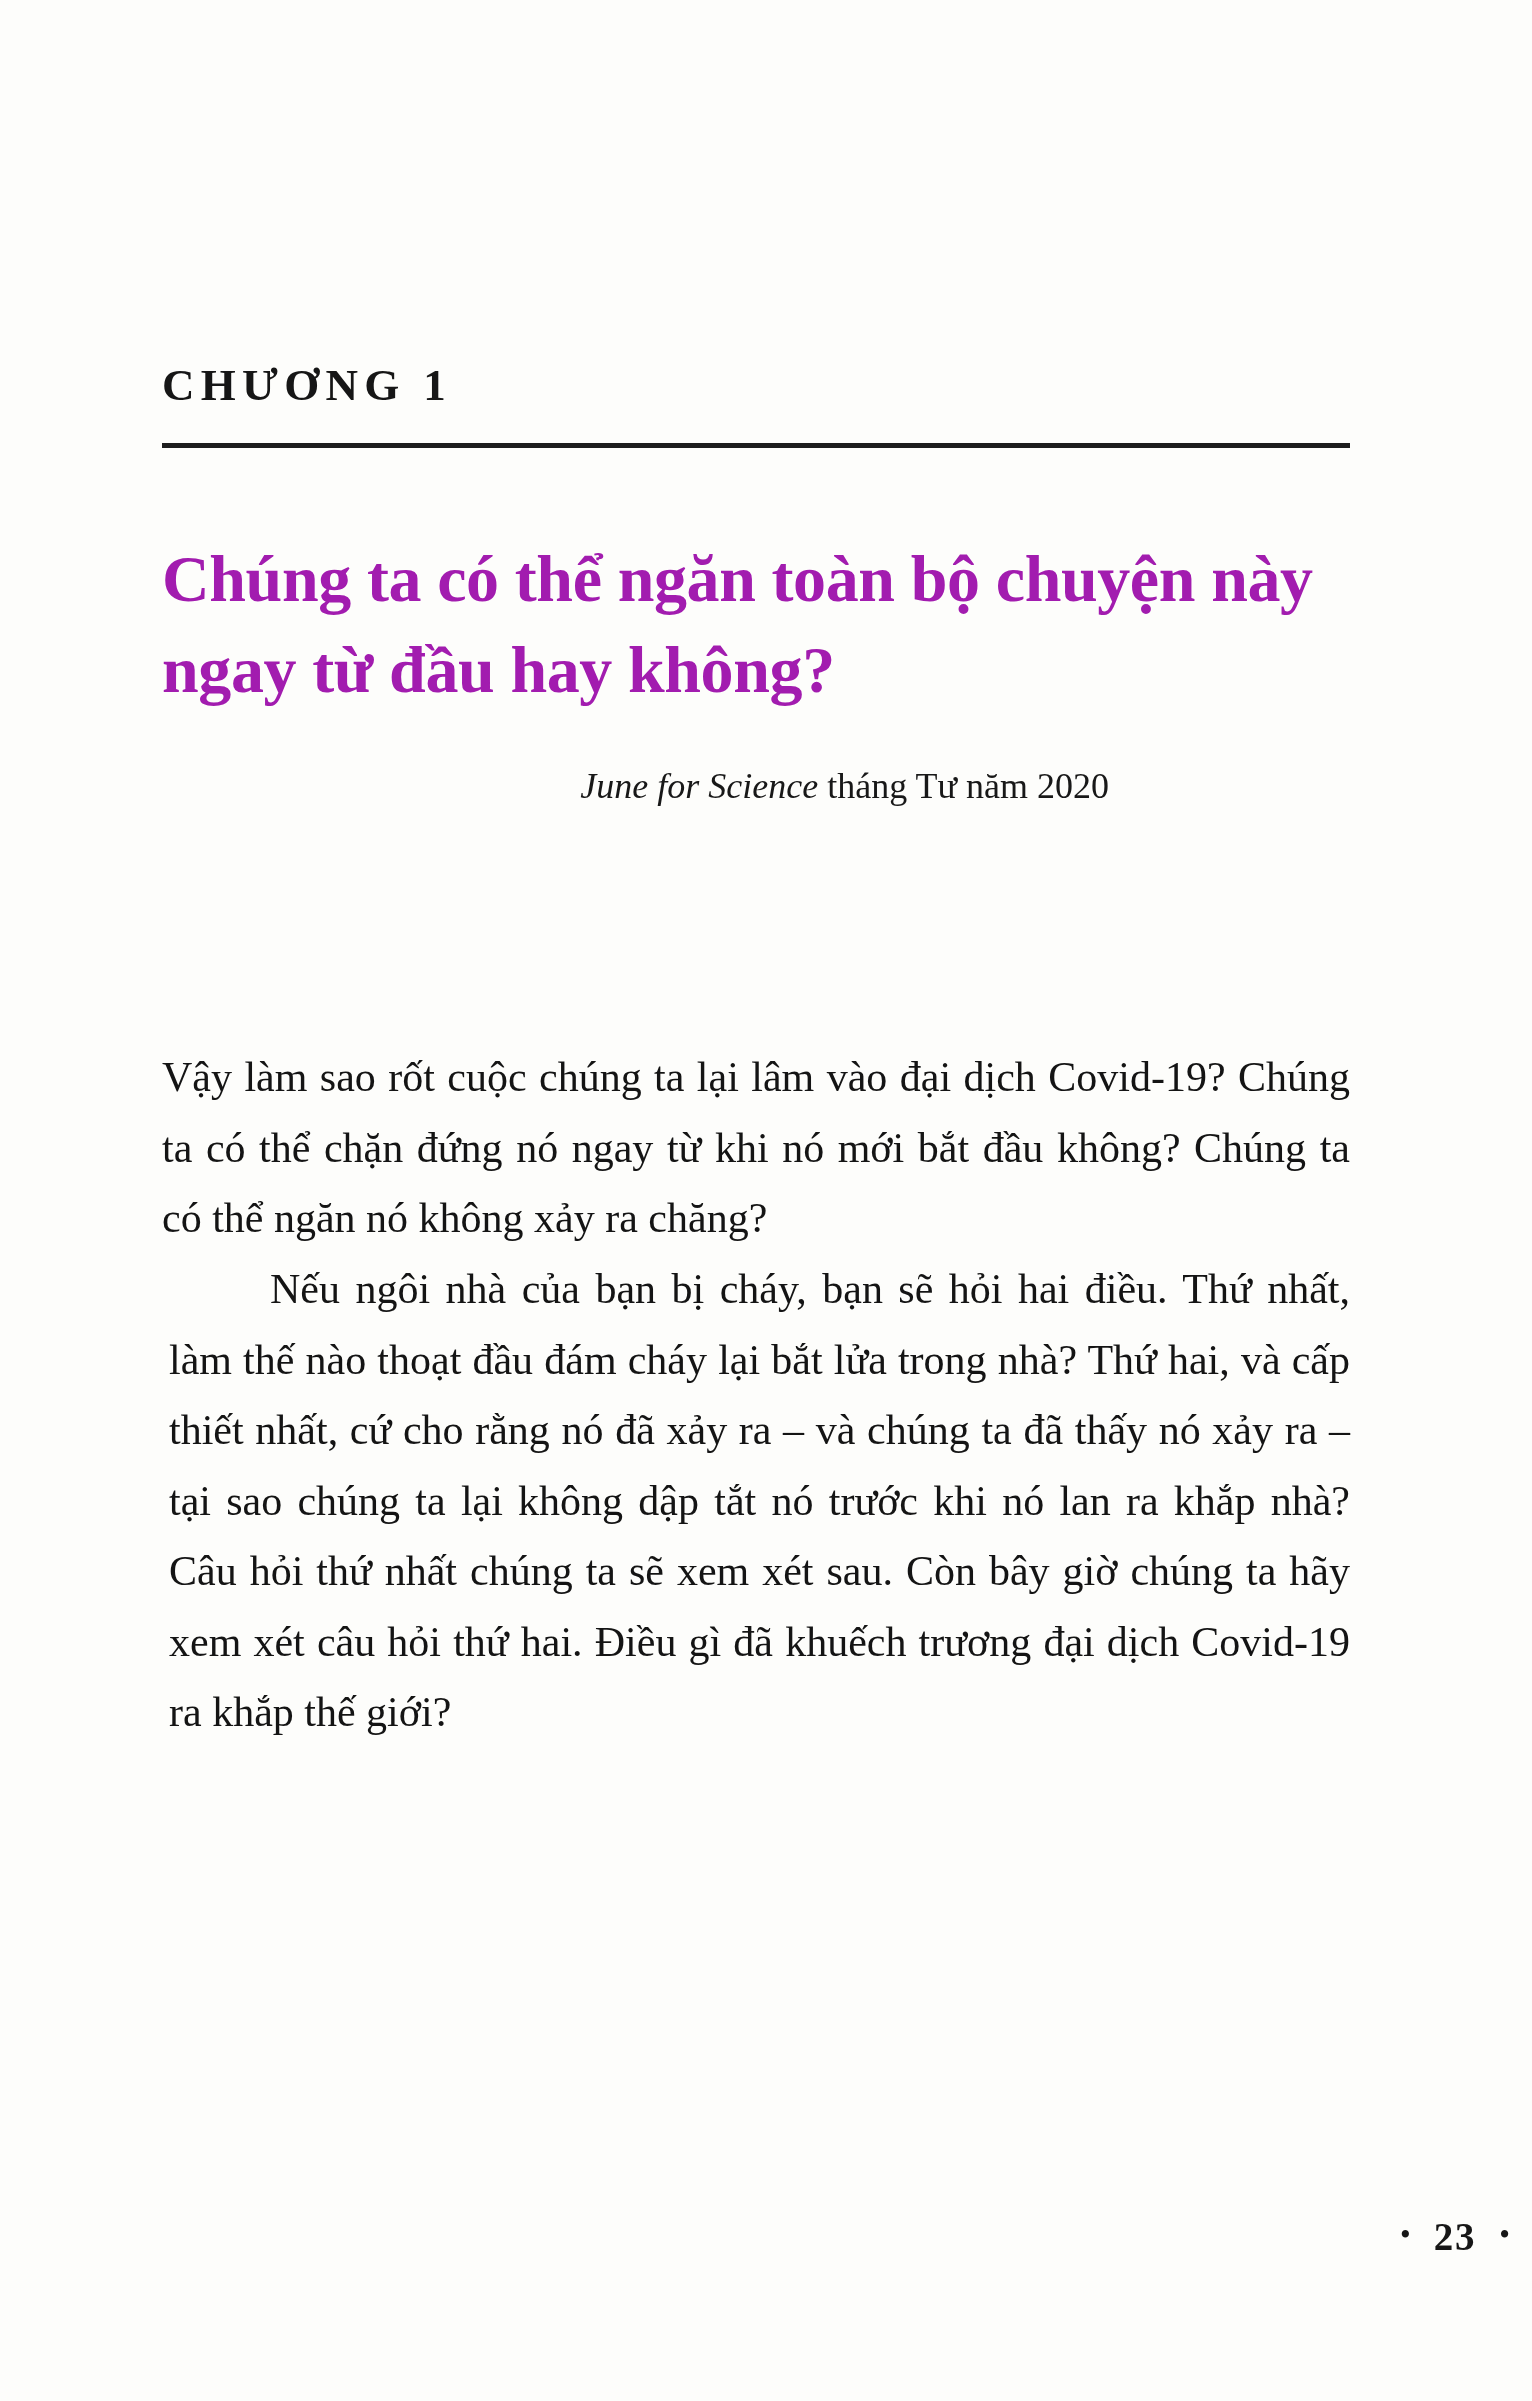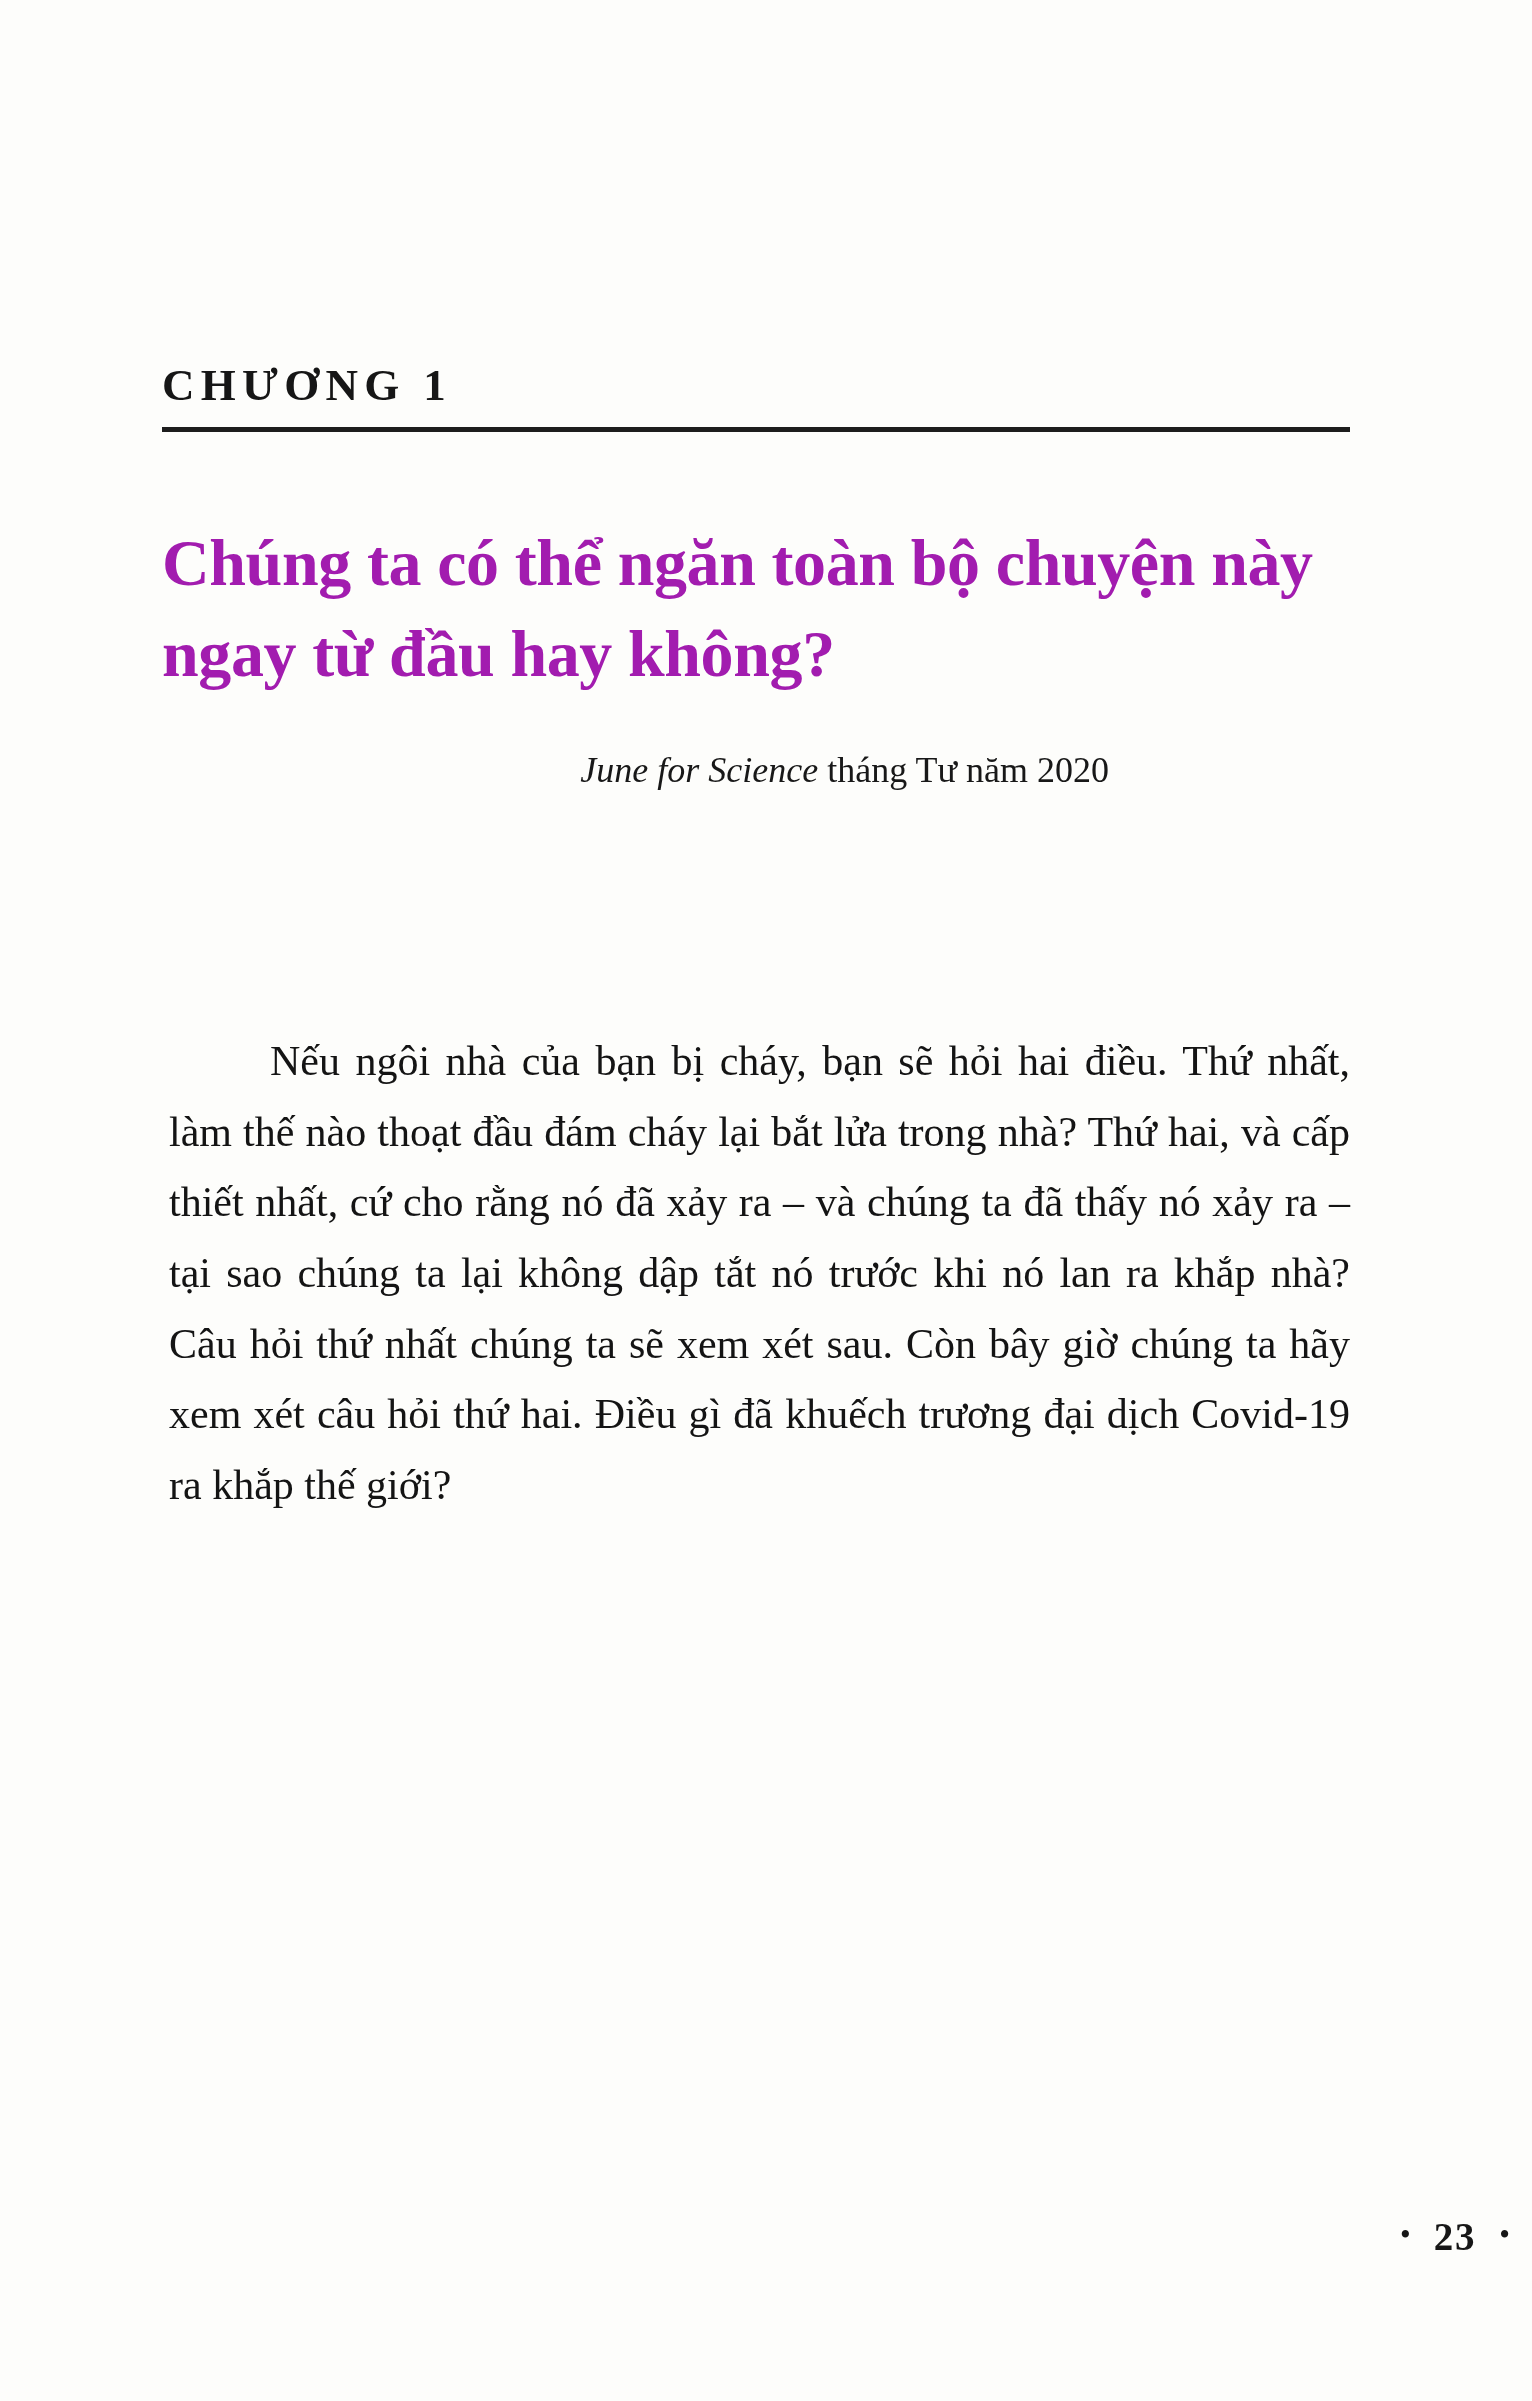--- a/index.html
+++ b/index.html
@@ -15,21 +15,21 @@
     background: #fdfdfb;
     color: #1c1c1c;
     font-family: "Liberation Serif", serif;
     box-sizing: border-box;
     padding: 359px 183px 0 162px;
     overflow: hidden;
   }
 
   .chapter-header {
     border-bottom: 5.4px solid #1d1d1d;
-    padding-bottom: 16px;
+    padding-bottom: 32px;
     font-family: Liberation Serif, serif;
   }
   .chapter-label {
     font-size: 45px;
     font-weight: 700;
     letter-spacing: 6.3px;
     color: #161616;
   }
 
   .page-title {
@@ -108,20 +108,21 @@
   </div>
 
   <h1 class="page-title">Chúng ta có thể ngăn toàn bộ chuyện này ngay từ đầu hay không?</h1>
 
 
   <div class="attribution">
     <div><span class="italic">June for Science</span><span> tháng Tư năm 2020</span></div>
   </div>
 
   <div class="body-text">
+    <p>Vậy làm sao rốt cuộc chúng ta lại lâm vào đại dịch Covid-19? Chúng ta có thể chặn đứng nó ngay từ khi nó mới bắt đầu không? Chúng ta có thể ngăn nó không xảy ra chăng?</p>
     <p class="indented">Nếu ngôi nhà của bạn bị cháy, bạn sẽ hỏi hai điều. Thứ nhất, làm thế nào thoạt đầu đám cháy lại bắt lửa trong nhà? Thứ hai, và cấp thiết nhất, cứ cho rằng nó đã xảy ra – và chúng ta đã thấy nó xảy ra – tại sao chúng ta lại không dập tắt nó trước khi nó lan ra khắp nhà? Câu hỏi thứ nhất chúng ta sẽ xem xét sau. Còn bây giờ chúng ta hãy xem xét câu hỏi thứ hai. Điều gì đã khuếch trương đại dịch Covid-19 ra khắp thế giới?</p>
   </div>
 
   <div class="page-footer">
     <span class="dot">•</span><span class="num">23</span><span class="dot">•</span>
   </div>
 
 </div>
 
 

